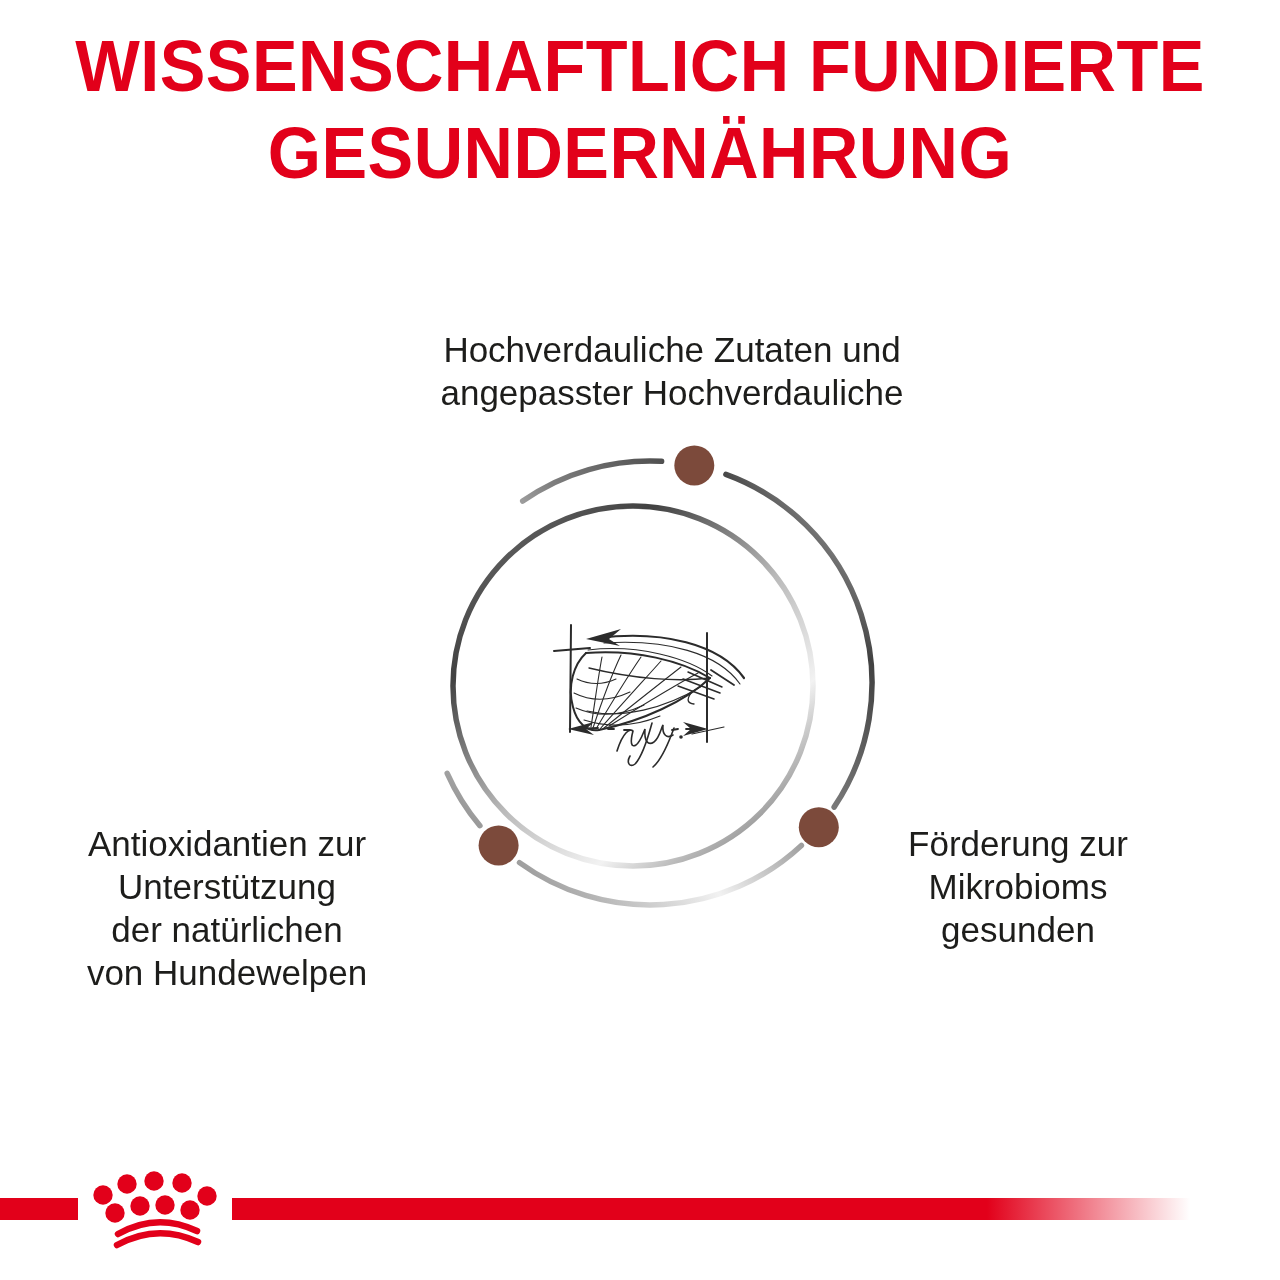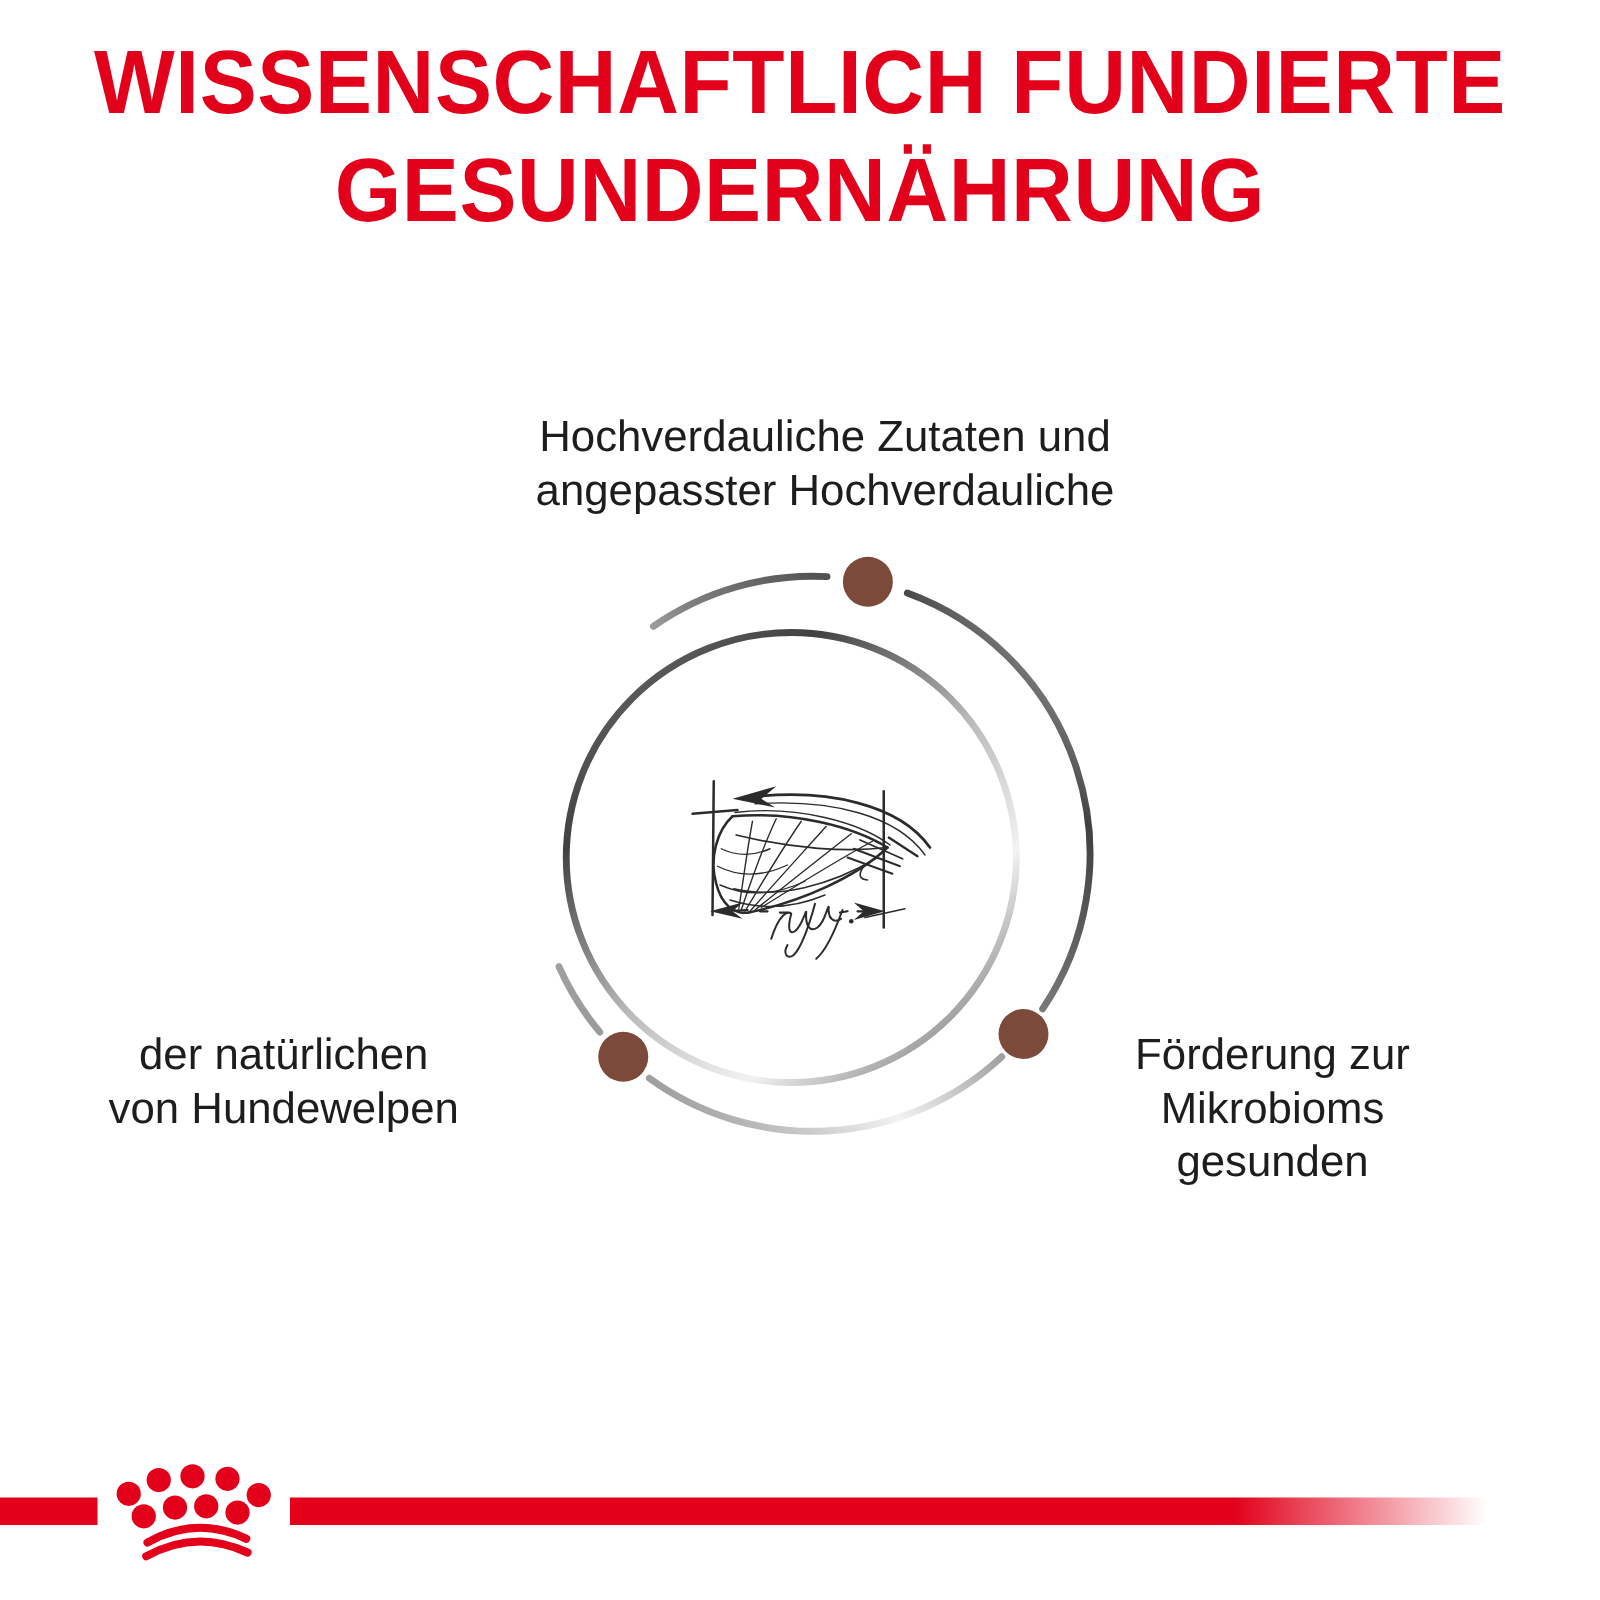--- a/index.html
+++ b/index.html
@@ -21,21 +21,21 @@
     position:absolute;top:23px;left:0;width:1280px;text-align:center;
     color:var(--accent);font-weight:700;font-size:72px;line-height:87px;
     letter-spacing:0.5px;
     transform:scaleX(0.95);transform-origin:50% 0;
     white-space:nowrap;
   }
   .callout{
     position:absolute;color:var(--text);font-size:35px;line-height:43px;
     text-align:center;white-space:nowrap;
   }
-  .callout-top{top:328px;left:360px;width:600px;}
+  .callout-top{top:328px;left:372px;width:600px;}
   .callout-left{top:822px;left:2px;width:450px;}
   .callout-right{top:822px;left:793px;width:450px;}
   .diagram{position:absolute;left:390px;top:420px;width:520px;height:520px;}
   .band{position:absolute;top:1198px;height:22px;background:var(--accent);}
   .band-left{left:0;width:78px;}
   .band-right{
     left:232px;width:968px;
     background:linear-gradient(to right,var(--accent) 0%,var(--accent) 78%,rgba(226,0,26,0) 99%);
   }
   .crown{position:absolute;left:85px;top:1168px;}
@@ -49,20 +49,22 @@
     <div>WISSENSCHAFTLICH FUNDIERTE</div>
     <div>GESUNDERNÄHRUNG</div>
   </header>
 
   <div class="callout callout-top">
     <div>Hochverdauliche Zutaten und</div>
     <div>angepasster Hochverdauliche</div>
   </div>
 
   <div class="callout callout-left">
+    <div>Antioxidantien zur</div>
+    <div>Unterstützung</div>
     <div>der natürlichen</div>
     <div>von Hundewelpen</div>
   </div>
 
   <div class="callout callout-right">
     <div>Förderung zur</div>
     <div>Mikrobioms</div>
     <div>gesunden</div>
   </div>
 

